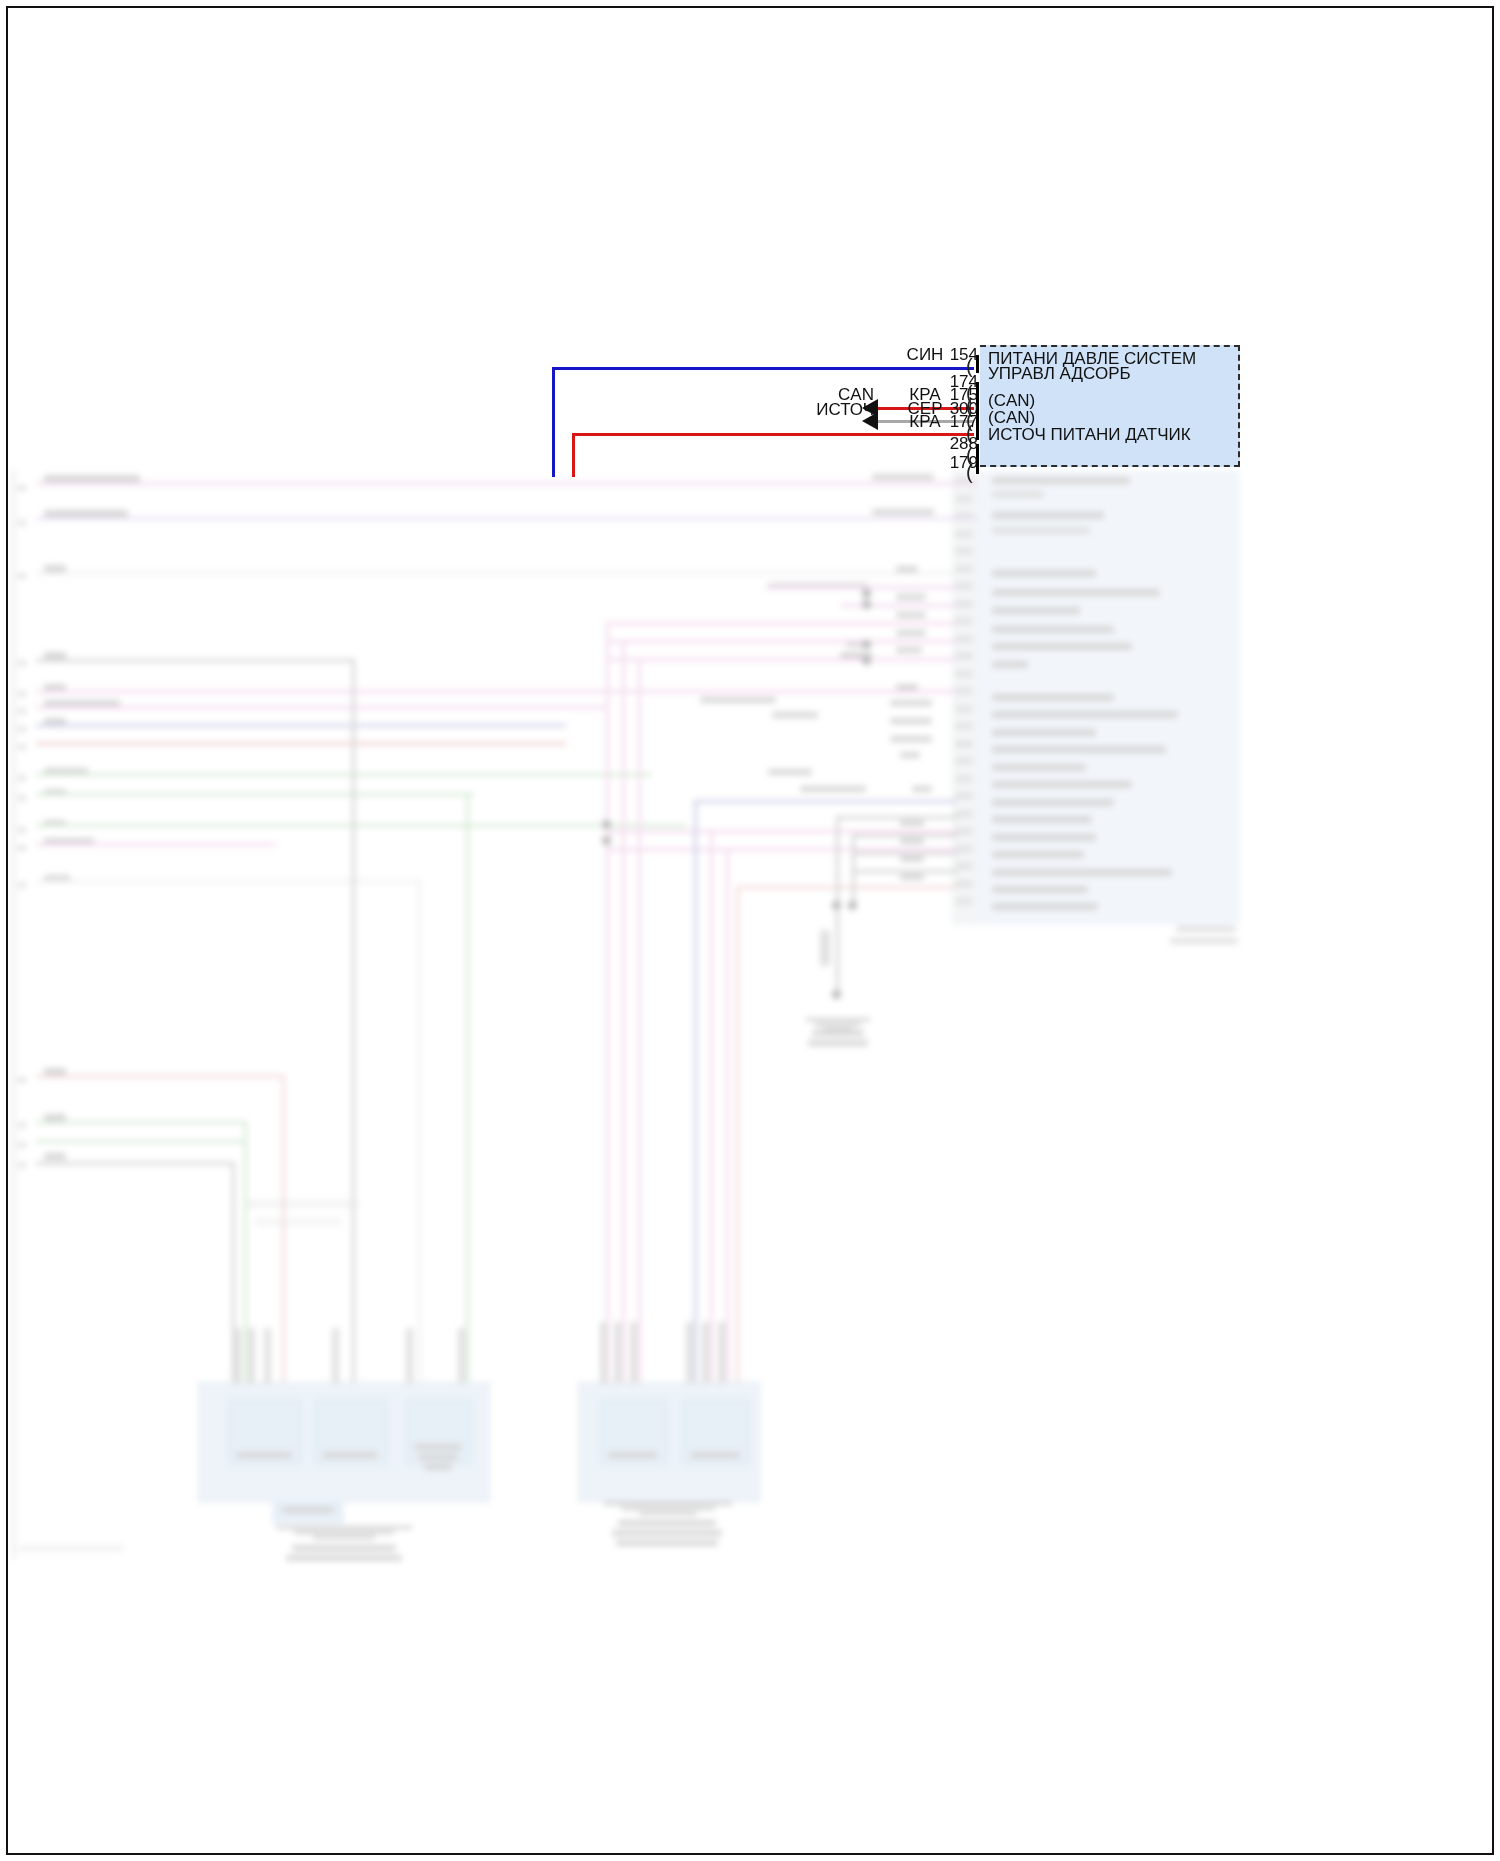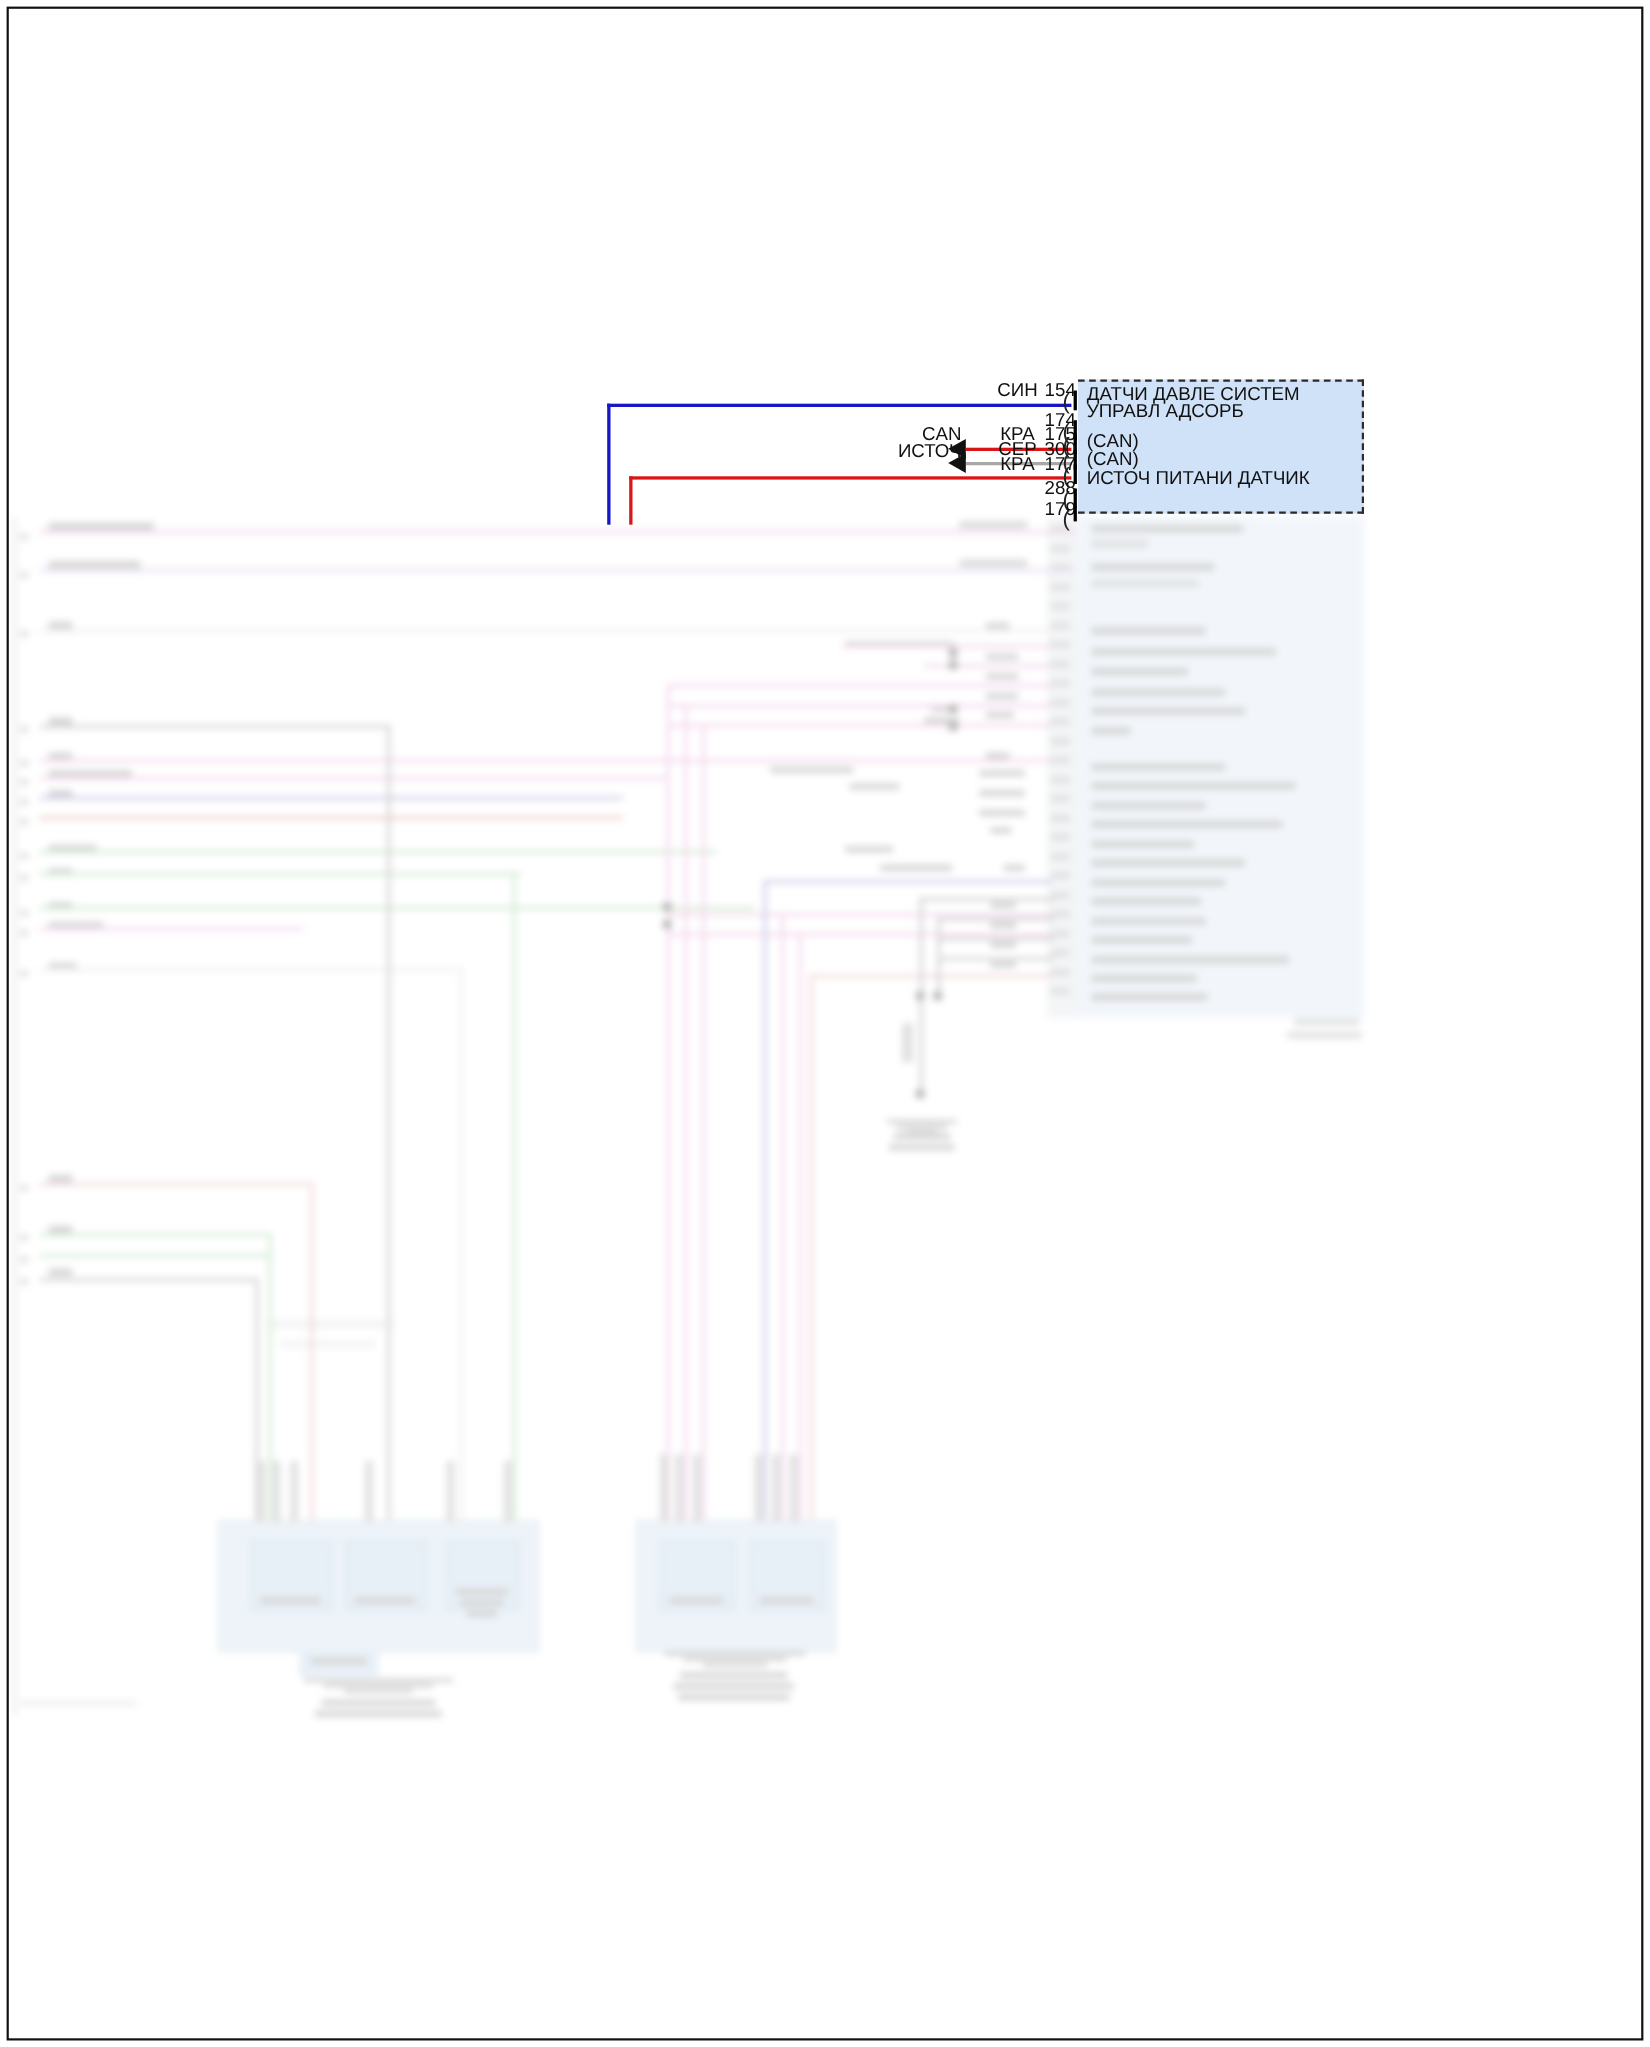--- a/index.html
+++ b/index.html
@@ -299,21 +299,21 @@
   <div id="sharp-layer">
 
     <div class="ecu-block ecu-dash" style="left:980px;top:345px;width:260px;height:122px;"></div>
 
     <div class="wire h" style="left:552px;top:367px;width:422px;border-color:#1616c8;"></div>
     <div class="wire v" style="left:552px;top:367px;height:110px;border-color:#1616c8;"></div>
     <div class="wire-code" style="left:895px;top:345px;">СИН</div>
     <div class="pin-num" style="left:938px;top:345px;">154</div>
     <div class="bracket" style="left:966px;top:356px;">(</div>
     <div class="pinbar" style="left:976px;top:355px;height:18px;width:3px;"></div>
-    <div class="pin-label" style="left:988px;top:349px;">ДАТЧИ ДАВЛЕ СИСТЕМ</div>
+    <div class="pin-label" style="left:988px;top:349px;">ПИТАНИ ДАВЛЕ СИСТЕМ</div>
     <div class="pin-label" style="left:988px;top:364px;">УПРАВЛ АДСОРБ</div>
 
     <div class="pin-num" style="left:938px;top:372px;">174</div>
     <div class="bracket" style="left:966px;top:383px;">(</div>
     <div class="pinbar" style="left:976px;top:382px;height:18px;width:3px;"></div>
 
     <div class="wire h" style="left:878px;top:407px;width:96px;border-color:#d81616;"></div>
     <div class="arrow-l" style="left:862px;top:399px;"></div>
     <div class="side-note" style="left:812px;top:385px;width:62px;">CAN</div>
     <div class="side-note" style="left:812px;top:400px;width:62px;">ИСТОЧ</div>

